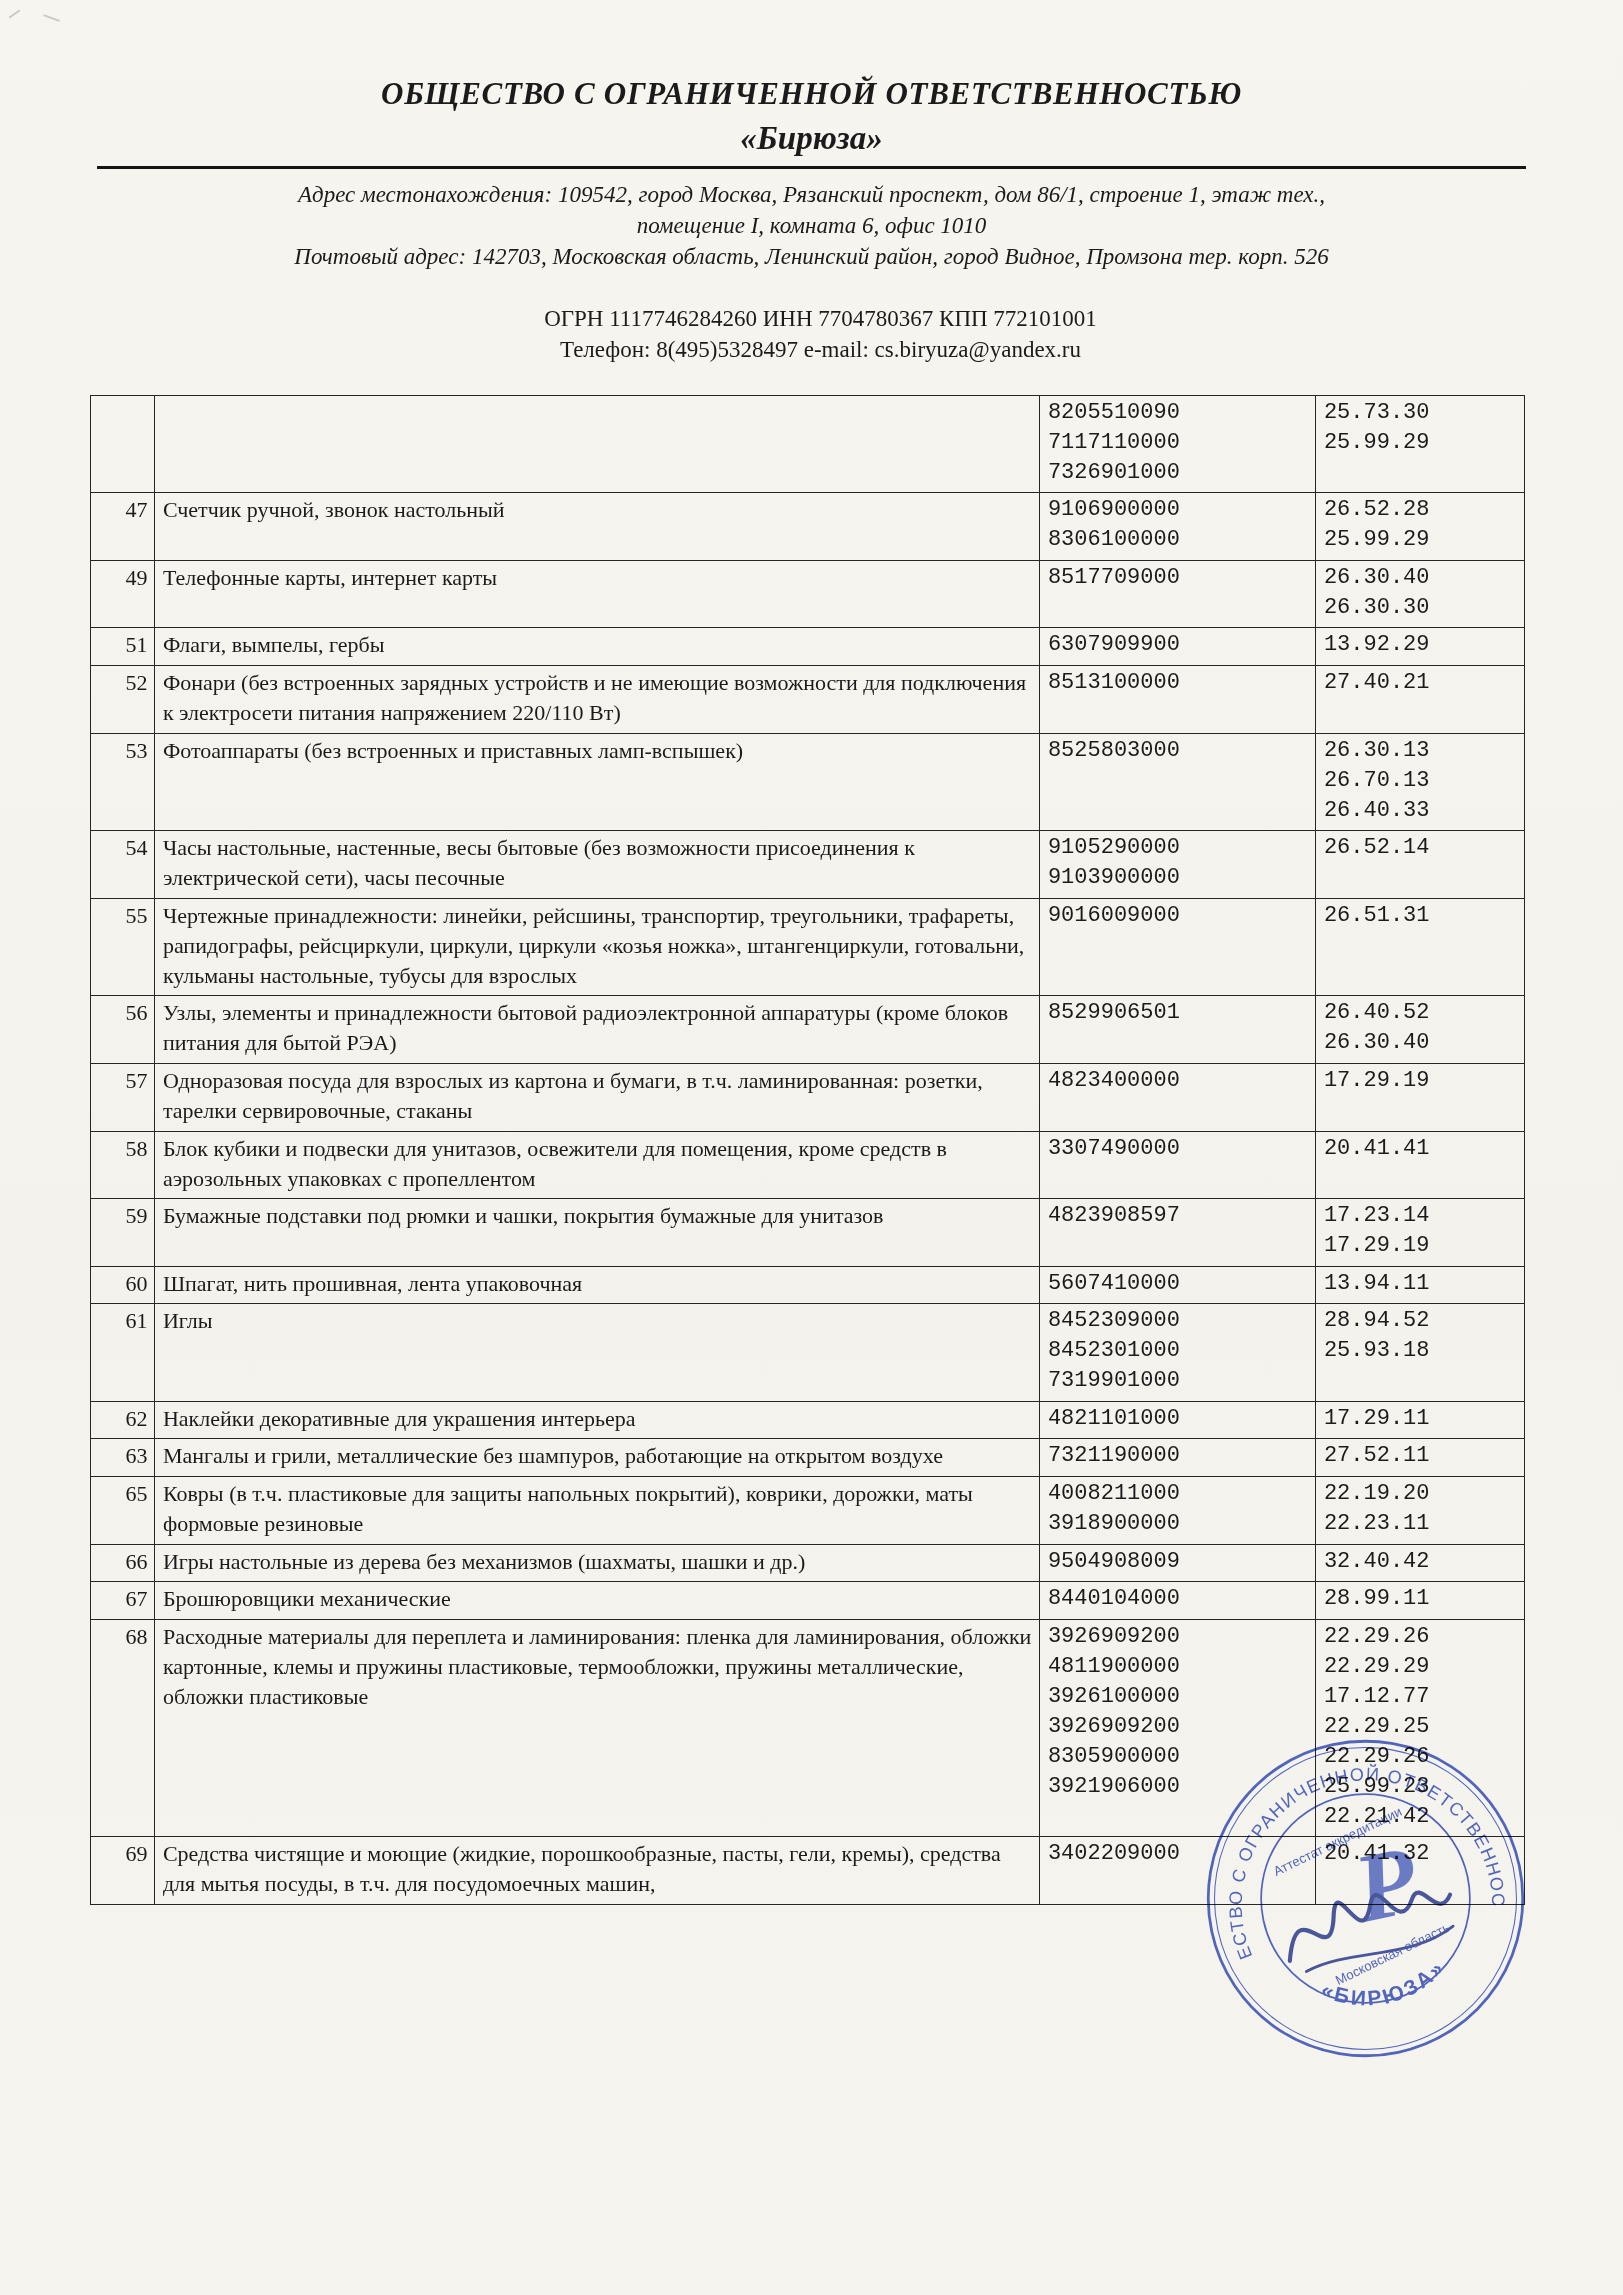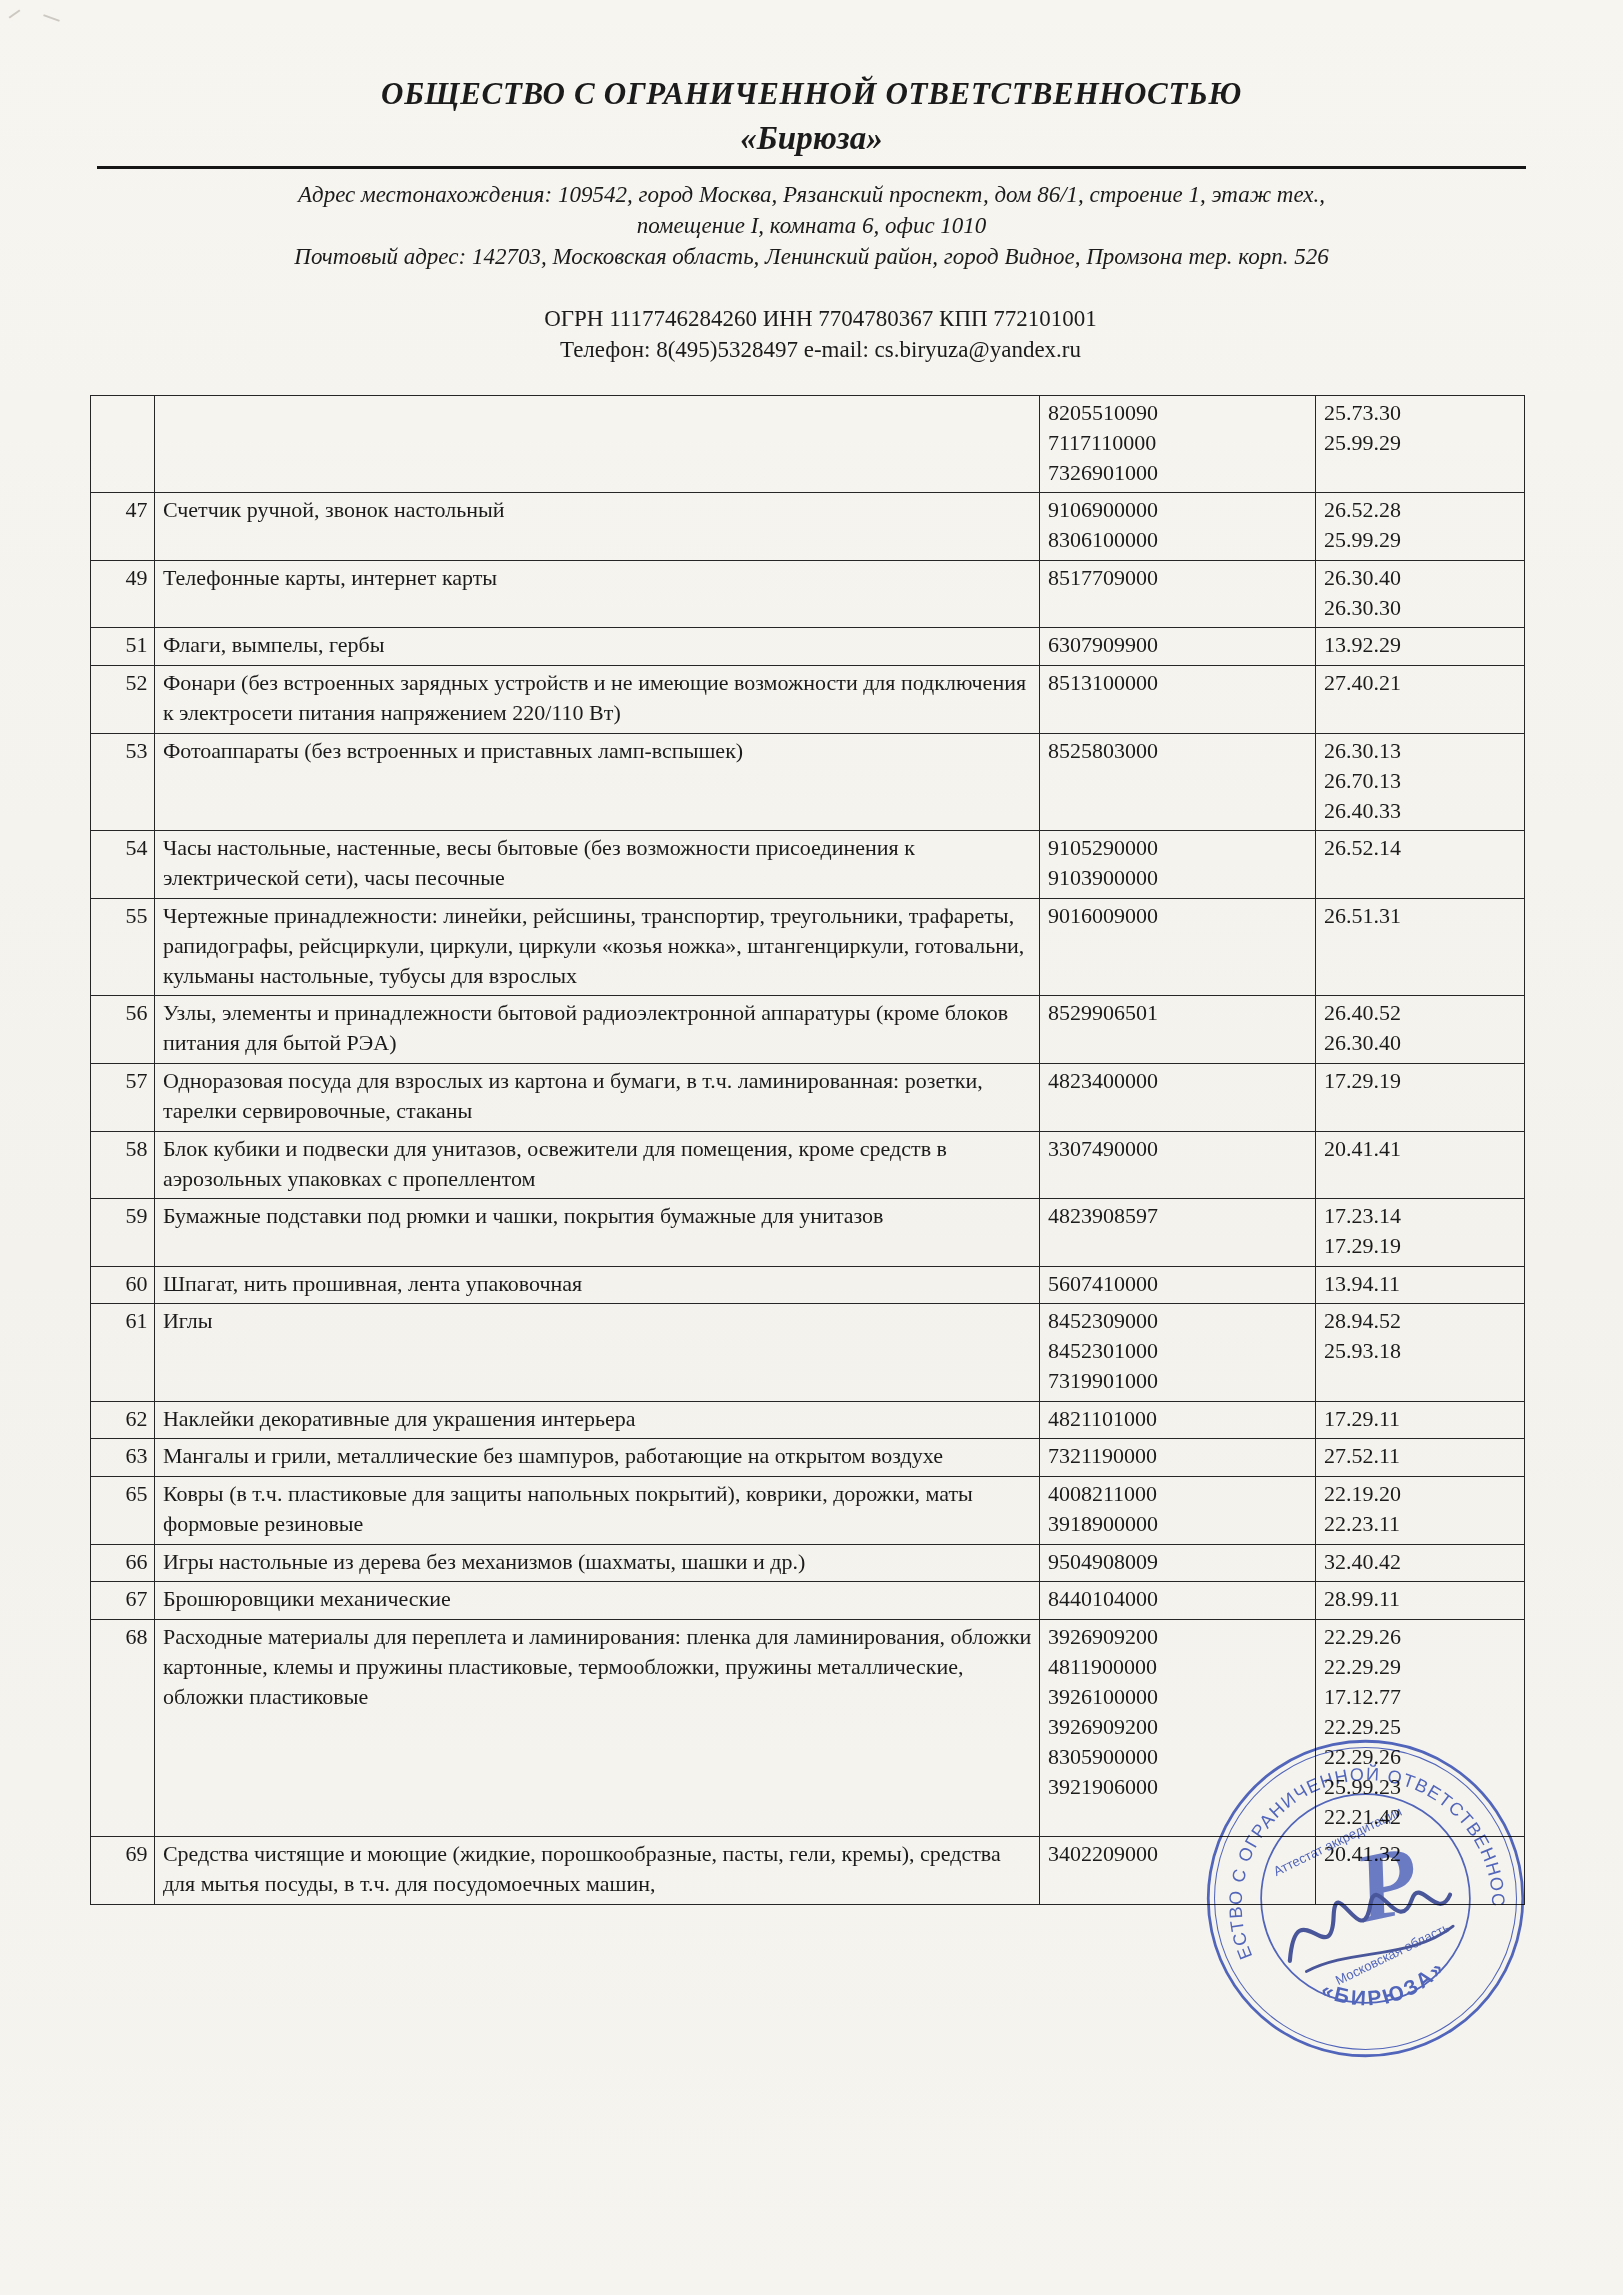--- a/index.html
+++ b/index.html
@@ -31,21 +31,21 @@
     margin:30px 0 0 90px;
   }
   table.goods td {
     border:1.3px solid #262626;
     vertical-align:top;
     padding:2px 6.5px 4.6px 7.9px;
     font-size:22px;
     line-height:30px;
   }
   td.num  { text-align:right; padding-left:1.3px; padding-right:1.3px; }
-  td.codes, td.okpd { padding-left:9.2px; }
+  td.codes, td.okpd { padding-left:9.2px;font-family:Liberation Mono, monospace; }
 
   .stamp {
     position:absolute;
     left:1202px; top:1735px;
     width:327px; height:327px;
     mix-blend-mode:multiply;
     opacity:.88;
     transform:rotate(-12deg);
     pointer-events:none;
   }

